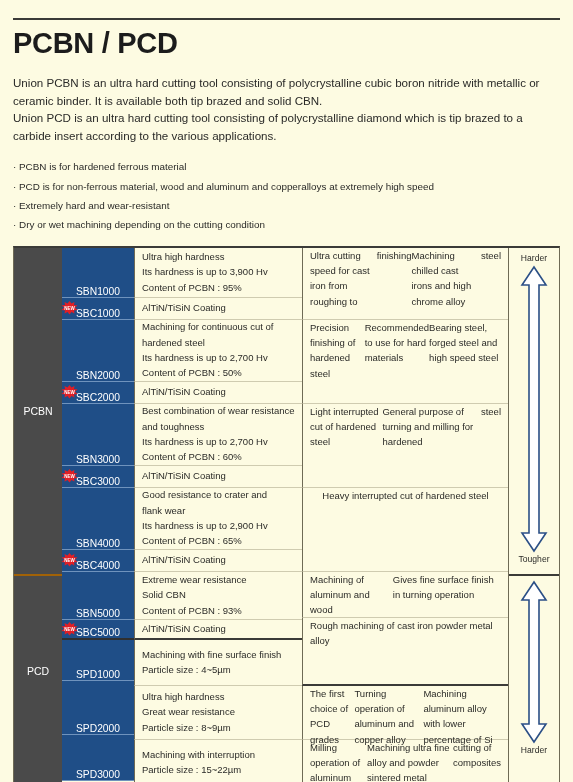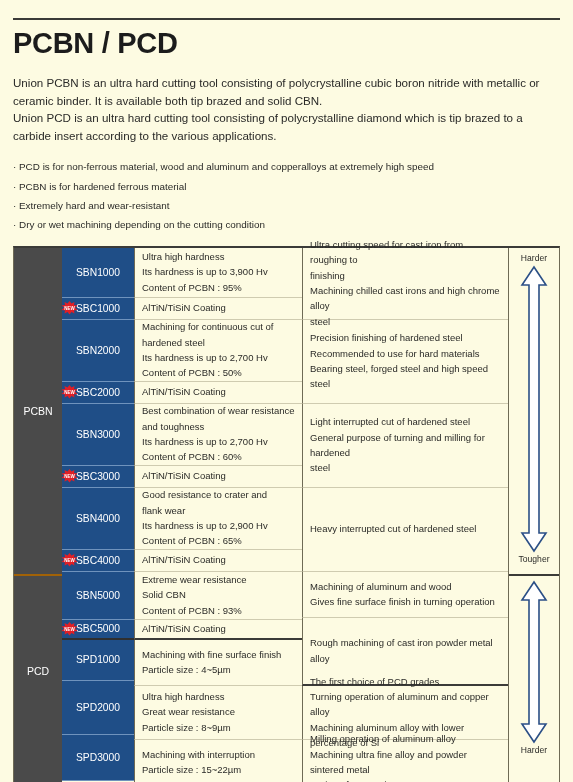--- a/index.html
+++ b/index.html
@@ -44,21 +44,21 @@
     background:#4a4a4a;color:#ffffff;font-size:10.5px;
     display:flex;align-items:center;justify-content:center;
     box-sizing:border-box;
   }
   .fam-div{border-bottom:2px solid #a16207;}
 
   
   .c-grade{width:72px;flex:none;}
   .grade-cell{
     background:#1f4e87;color:#ffffff;font-size:10.3px;
-    display:flex;align-items:center;justify-content:center;
+    display:flex;align-items:flex-end;justify-content:center;
     box-sizing:border-box;position:relative;
     border-bottom:1px solid #6f93bd;
   }
   .grade-cell.thickdiv{border-bottom:2px solid #2f2f2f;}
 
   
   .new-badge{
     position:absolute;left:-3px;top:50%;transform:translateY(-50%);
     width:21px;height:15px;
   }
@@ -72,21 +72,21 @@
     border-bottom:1px solid #cfcbb0;
     border-left:1px solid #6e6a55;
   }
   .feat-cell.thickdiv{border-bottom:2px solid #3b3b38;}
 
   
   .c-app{width:206px;flex:none;}
   .app-cell{
     font-size:9.5px;line-height:1.62;color:#2b2b28;
     padding:0 7px;box-sizing:border-box;
-    display:flex;flex-direction:column;justify-content:center;
+    display:flex;flex-direction:row;justify-content:center;
     border-bottom:1px solid #cfcbb0;
     border-left:1px solid #6e6a55;
   }
   .app-cell.thickdiv{border-bottom:2px solid #3b3b38;}
 
   
   .c-arrow{flex:1;border-left:1px solid #6e6a55;position:relative;}
   .arrow-sec{
     display:flex;flex-direction:column;align-items:center;
     box-sizing:border-box;
@@ -105,22 +105,22 @@
   <div class="top-rule"></div>
 
   <h1 class="title">PCBN / PCD</h1>
 
   <div class="intro">
     <p>Union PCBN is an ultra hard cutting tool consisting of polycrystalline cubic boron nitride with metallic or ceramic binder. It is available both tip brazed and solid CBN.</p>
     <p>Union PCD is an ultra hard cutting tool consisting of polycrystalline diamond which is tip brazed to a carbide insert according to the various applications.</p>
   </div>
 
   <div class="bullets">
+    <div>· PCBN is for hardened ferrous material</div>
     <div>· PCD is for non-ferrous material, wood and aluminum and copperalloys at extremely high speed</div>
-    <div>· PCBN is for hardened ferrous material</div>
     <div>· Extremely hard and wear-resistant</div>
     <div>· Dry or wet machining depending on the cutting condition</div>
   </div>
 
   <div class="tbl">
 
     <div class="colgroup c-family">
       <div class="fam-cell fam-div" style="height:328px">
         <span>PCBN</span>
       </div>

